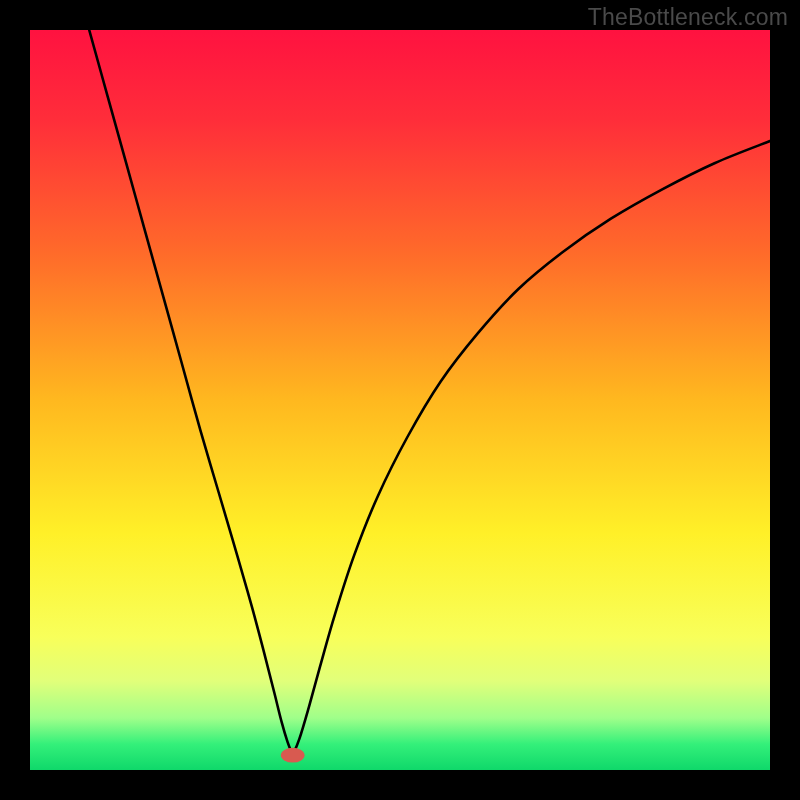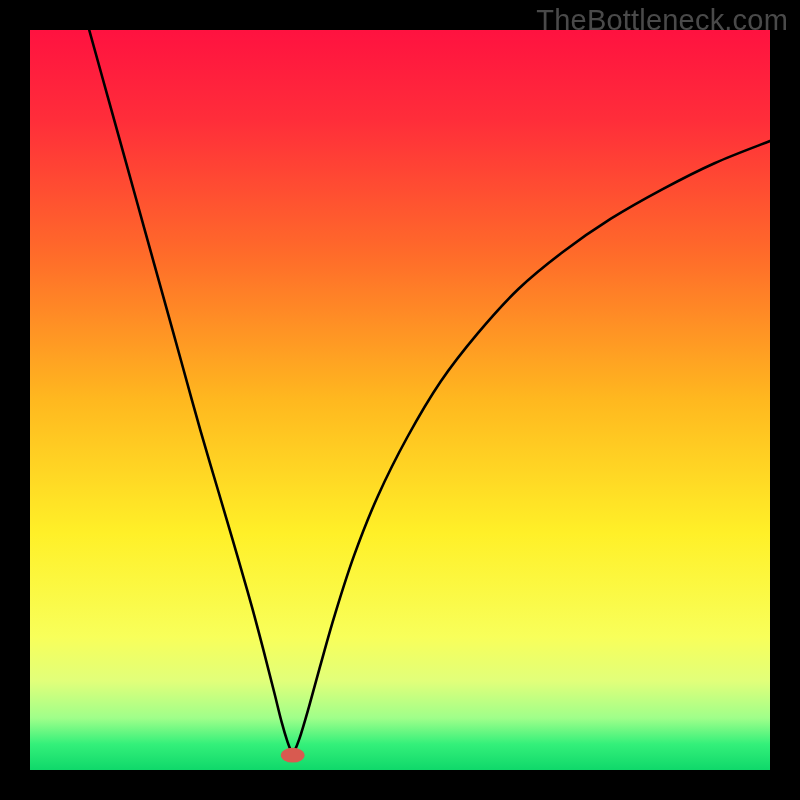--- a/index.html
+++ b/index.html
@@ -24,21 +24,21 @@
     left: 30px;
     top: 30px;
     width: 740px;
     height: 740px;
   }
   .watermark {
     position: absolute;
     top: 4px;
     right: 12px;
     color: #4a4a4a;
-    font-size: 29px;
+    font-size: 23px;
     font-weight: 500;
     letter-spacing: 0.2px;
   }
 </style>
 </head>
 <body>
 
 <div class="frame">
 
   <svg class="plot" viewBox="0 0 100 100" preserveAspectRatio="none">

